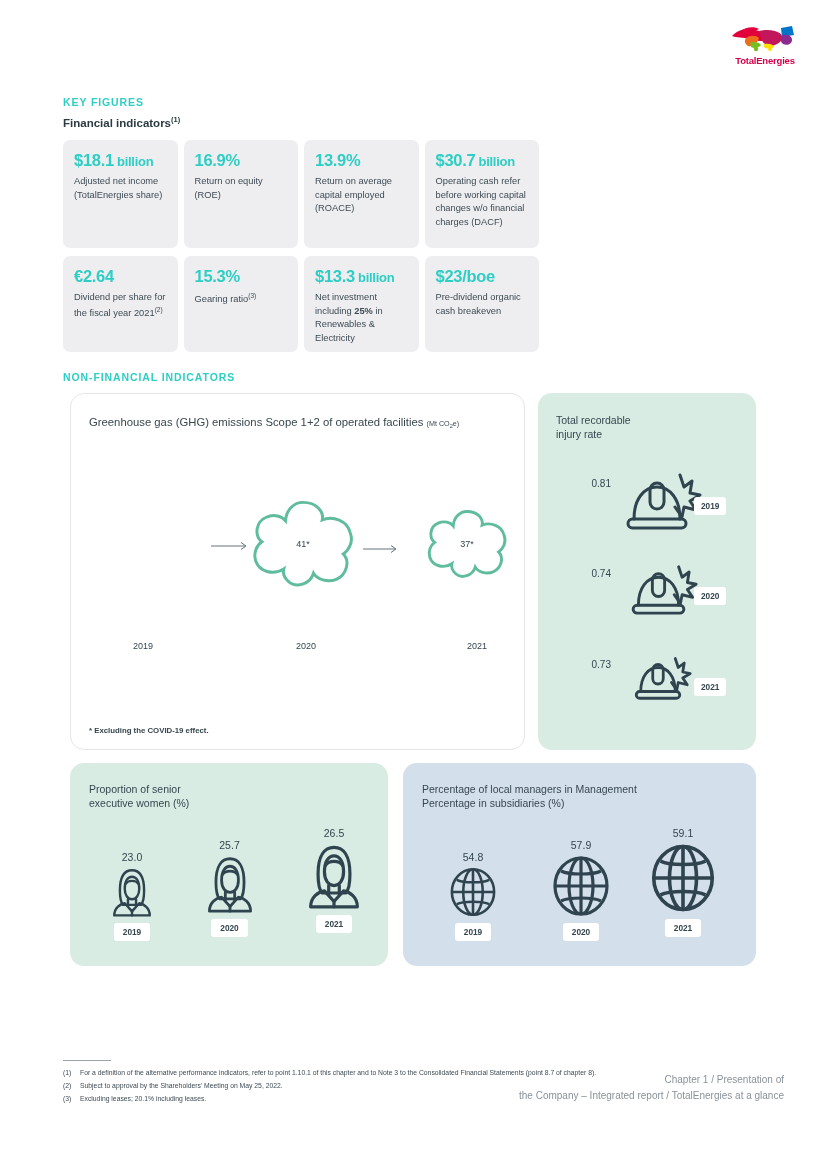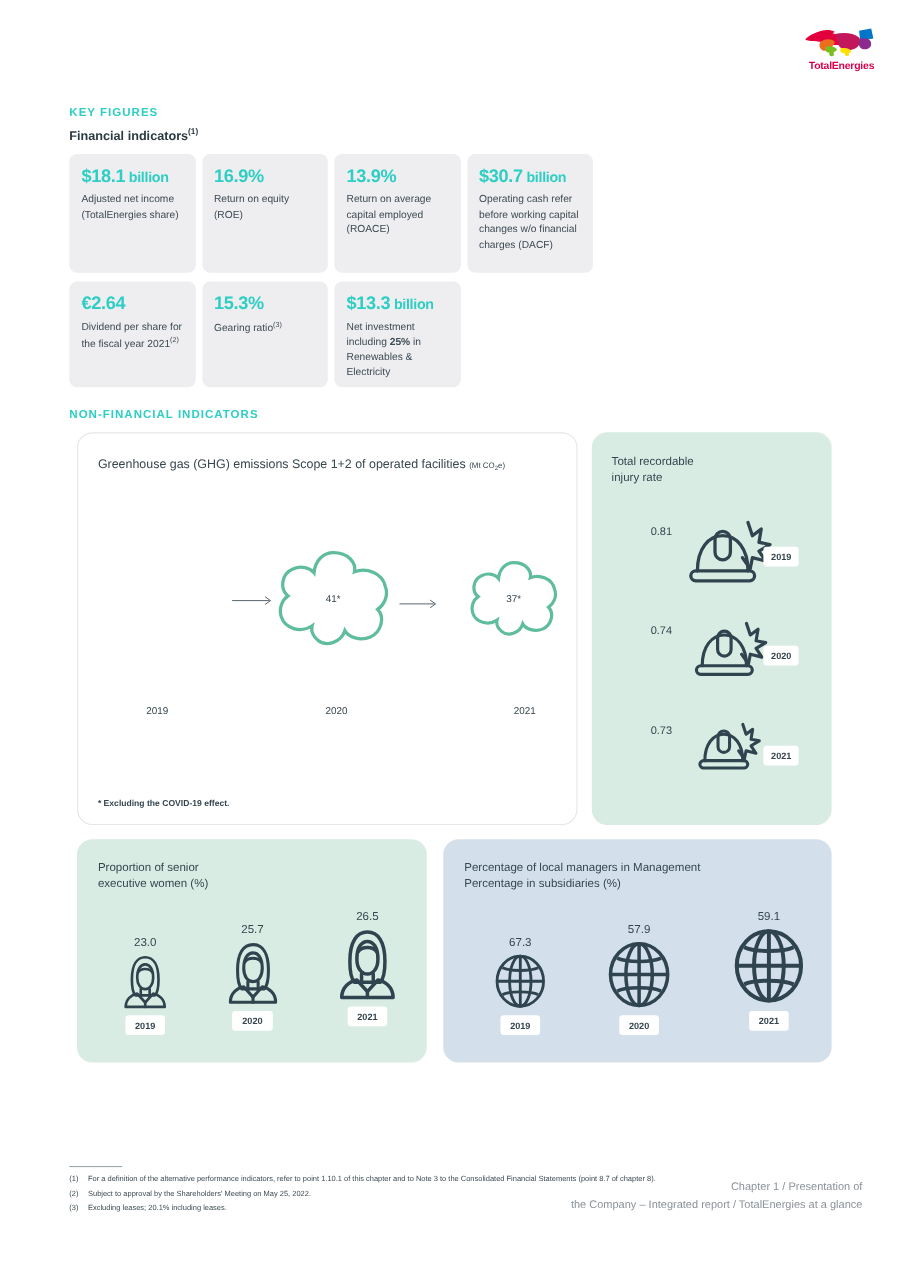--- a/index.html
+++ b/index.html
@@ -314,20 +314,24 @@
     <div class="kpi-desc">Dividend per share for the fiscal year 2021<sup>(2)</sup></div>
   </div>
   <div class="kpi-card">
     <div class="kpi-value"><span>15.3%</span><span class="unit"></span></div>
     <div class="kpi-desc">Gearing ratio<sup>(3)</sup></div>
   </div>
   <div class="kpi-card">
     <div class="kpi-value"><span>$13.3</span><span class="unit"> billion</span></div>
     <div class="kpi-desc">Net investment including <b>25%</b> in Renewables &amp; Electricity</div>
   </div>
+  <div class="kpi-card">
+    <div class="kpi-value"><span>$23/boe</span><span class="unit"></span></div>
+    <div class="kpi-desc">Pre-dividend organic cash breakeven</div>
+  </div>
 </div>
 
 <div class="kicker" id="nonfin-kicker">NON-FINANCIAL INDICATORS</div>
 
 <div id="ghg-panel">
   <div class="ghg-title">
     <span>Greenhouse gas (GHG) emissions Scope 1+2 of operated facilities</span>
     <span class="unit"><span>(Mt CO</span><sub>2</sub><span>e)</span></span>
   </div>
 
@@ -456,21 +460,21 @@
   </div>
 </div>
 
 <div id="managers-panel">
   <div class="panel-title" id="managers-title">
     <div>Percentage of local managers in Management</div>
     <div>Percentage in subsidiaries (%)</div>
   </div>
 
   <div class="fig-item" style="left:22px; top:88px; width:96px;">
-    <span class="fig-val">67.3</span>
+    <span class="fig-val">54.8</span>
     <svg class="fig-icon" width="52" height="52" viewBox="0 0 64 64">
       <g fill="none" stroke="#2F444E" stroke-width="3.2">
         <ellipse cx="32" cy="32" rx="26" ry="28"></ellipse>
         <line x1="6" y1="32" x2="58" y2="32"></line>
         <line x1="32" y1="4" x2="32" y2="60"></line>
         <path d="M12 17 C20 21 44 21 52 17"></path>
         <path d="M12 47 C20 43 44 43 52 47"></path>
         <ellipse cx="32" cy="32" rx="12" ry="28"></ellipse>
       </g>
     </svg>
@@ -485,21 +489,21 @@
         <line x1="6" y1="32" x2="58" y2="32"></line>
         <line x1="32" y1="4" x2="32" y2="60"></line>
         <path d="M12 17 C20 21 44 21 52 17"></path>
         <path d="M12 47 C20 43 44 43 52 47"></path>
         <ellipse cx="32" cy="32" rx="12" ry="28"></ellipse>
       </g>
     </svg>
     <span class="fig-badge">2020</span>
   </div>
 
-  <div class="fig-item" style="left:244px; top:64px; width:104px;">
+  <div class="fig-item" style="left:228px; top:64px; width:104px;">
     <span class="fig-val">59.1</span>
     <svg class="fig-icon" width="72" height="72" viewBox="0 0 64 64">
       <g fill="none" stroke="#2F444E" stroke-width="3.2">
         <ellipse cx="32" cy="32" rx="26" ry="28"></ellipse>
         <line x1="6" y1="32" x2="58" y2="32"></line>
         <line x1="32" y1="4" x2="32" y2="60"></line>
         <path d="M12 17 C20 21 44 21 52 17"></path>
         <path d="M12 47 C20 43 44 43 52 47"></path>
         <ellipse cx="32" cy="32" rx="12" ry="28"></ellipse>
       </g>

